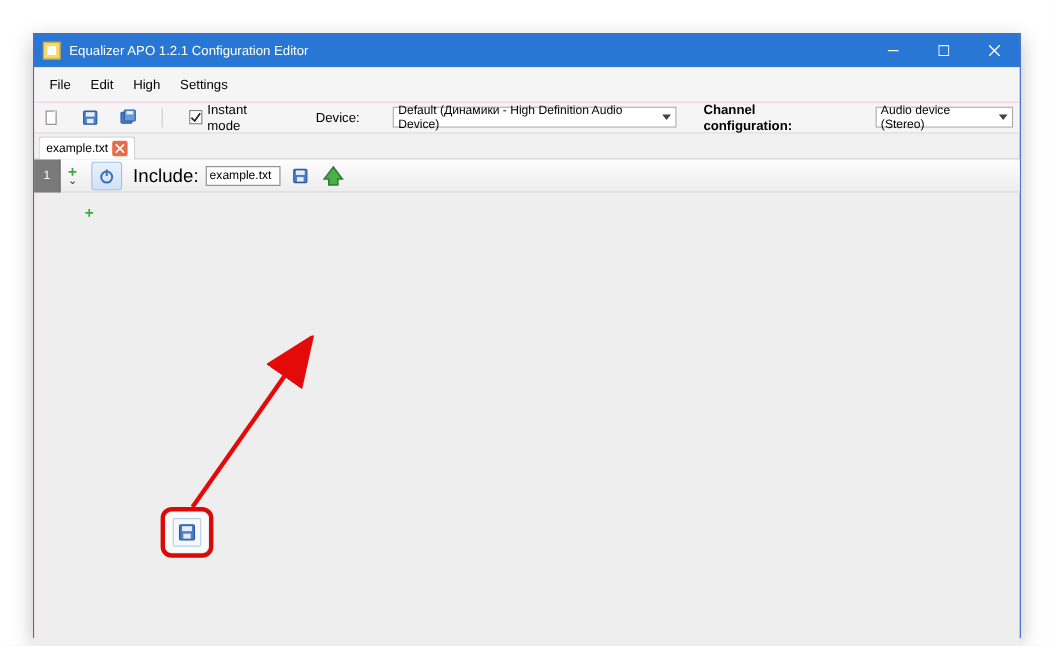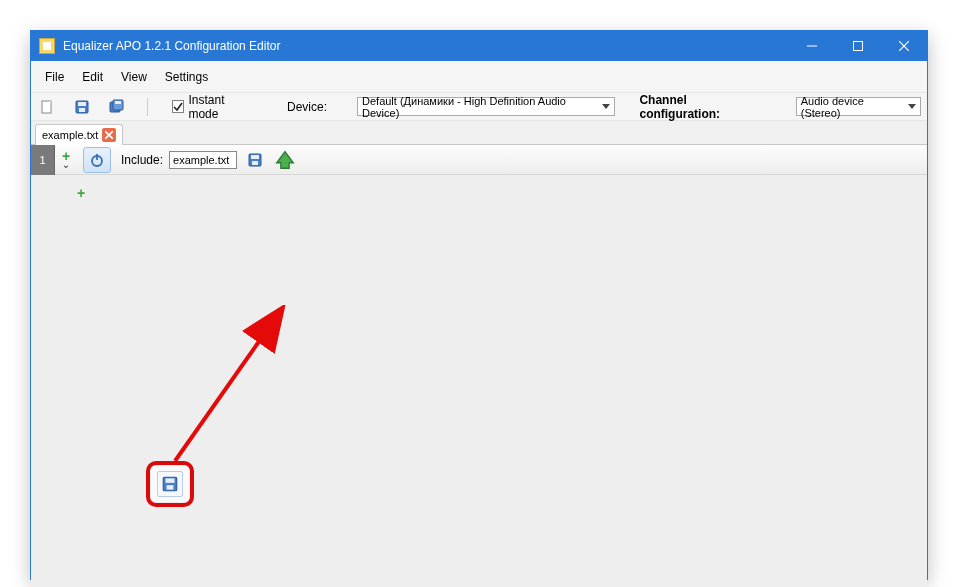--- a/index.html
+++ b/index.html
@@ -40,21 +40,21 @@
 
 
 .content { position: relative; height: calc(100% - 30px - 22px - 28px - 24px); background: #eeeeee; }
 .row { display:flex; align-items:center; height:30px; background: linear-gradient(#fdfdfd,#ededed); border-bottom:1px solid #d8d8d8; }
 .gutter-num { width:24px; height:30px; background:#7a7a7a; color:#fff; font-size:11px; display:flex; align-items:center; justify-content:center; border-right:1px solid #666; }
 .gutter-controls { width:22px; display:flex; flex-direction:column; align-items:center; justify-content:center; gap:0; }
 .plus { color:#3fa73f; font-weight:bold; font-size:14px; line-height:10px; }
 .small-chev { font-size:10px; color:#333; line-height:8px; }
 .power-btn { width:28px; height:26px; margin: 0 4px 0 6px; background: linear-gradient(#e8f1fb,#cfe2f8); border:1px solid #9fc0e6; border-radius:3px; display:flex; align-items:center; justify-content:center; }
 .power-btn svg { width:16px; height:16px; }
-.include-label { font-size:12px; margin: 0 6px; }
+.include-label { font-size:17px; margin: 0 6px; }
 .text-input { width:68px; height:18px; border:1px solid #888; background:#fff; font-size:11px; padding: 0 3px; }
 .icon-btn { width:24px; height:22px; margin-left:6px; display:flex; align-items:center; justify-content:center; border:1px solid transparent; border-radius:2px; }
 
 .second-row-plus { position:absolute; left:46px; top:40px; color:#3fa73f; font-weight:bold; font-size:14px; }
 
 
 .annot-box { position:absolute; left:115px; top:316px; width:48px; height:46px; border:4px solid #d90a0a; border-radius:10px; background:#fafafa; display:flex; align-items:center; justify-content:center; box-shadow: 0 0 0 1px rgba(0,0,0,0.05) inset; }
 .annot-box .big-icon { width:26px; height:26px; border:1px solid #b8cde6; background:linear-gradient(#f5f9fe,#f5f9fe); border-radius:2px; display:flex; align-items:center; justify-content:center; }
 .arrow-svg { position:absolute; left:130px; top:160px; pointer-events:none; }
 
@@ -85,21 +85,21 @@
             <line x1="0" y1="0" x2="10" y2="10" stroke="#fff" stroke-width="1.2"></line>
             <line x1="10" y1="0" x2="0" y2="10" stroke="#fff" stroke-width="1.2"></line>
           </svg>
       </div>
     </div>
   </div>
 
   <div class="menubar">
     <div class="menu-item">File</div>
     <div class="menu-item">Edit</div>
-    <div class="menu-item">View</div>
+    <div class="menu-item">High</div>
     <div class="menu-item">Settings</div>
   </div>
 
   <div class="toolbar">
     <div class="tb-btn">
       <svg class="floppy-icon" viewBox="0 0 16 16">
           <rect x="3" y="2" width="9" height="12" fill="#fff" stroke="#888"></rect>
           <polygon points="9,2 12,2 12,5" fill="#d8d8d8"></polygon>
         </svg>
     </div>

